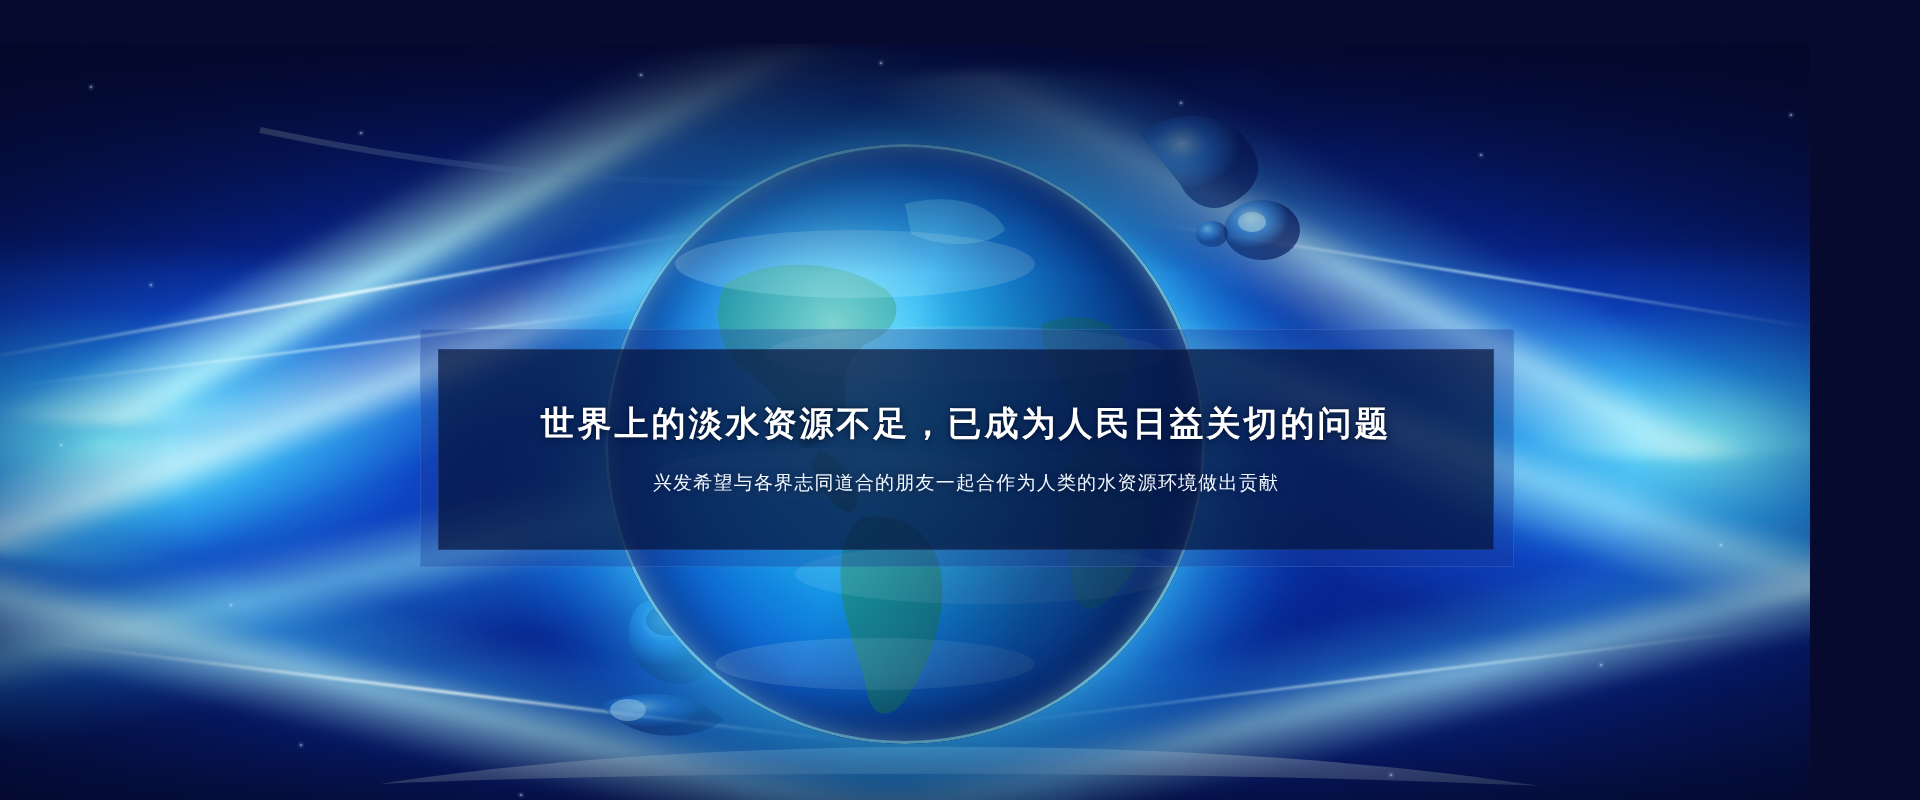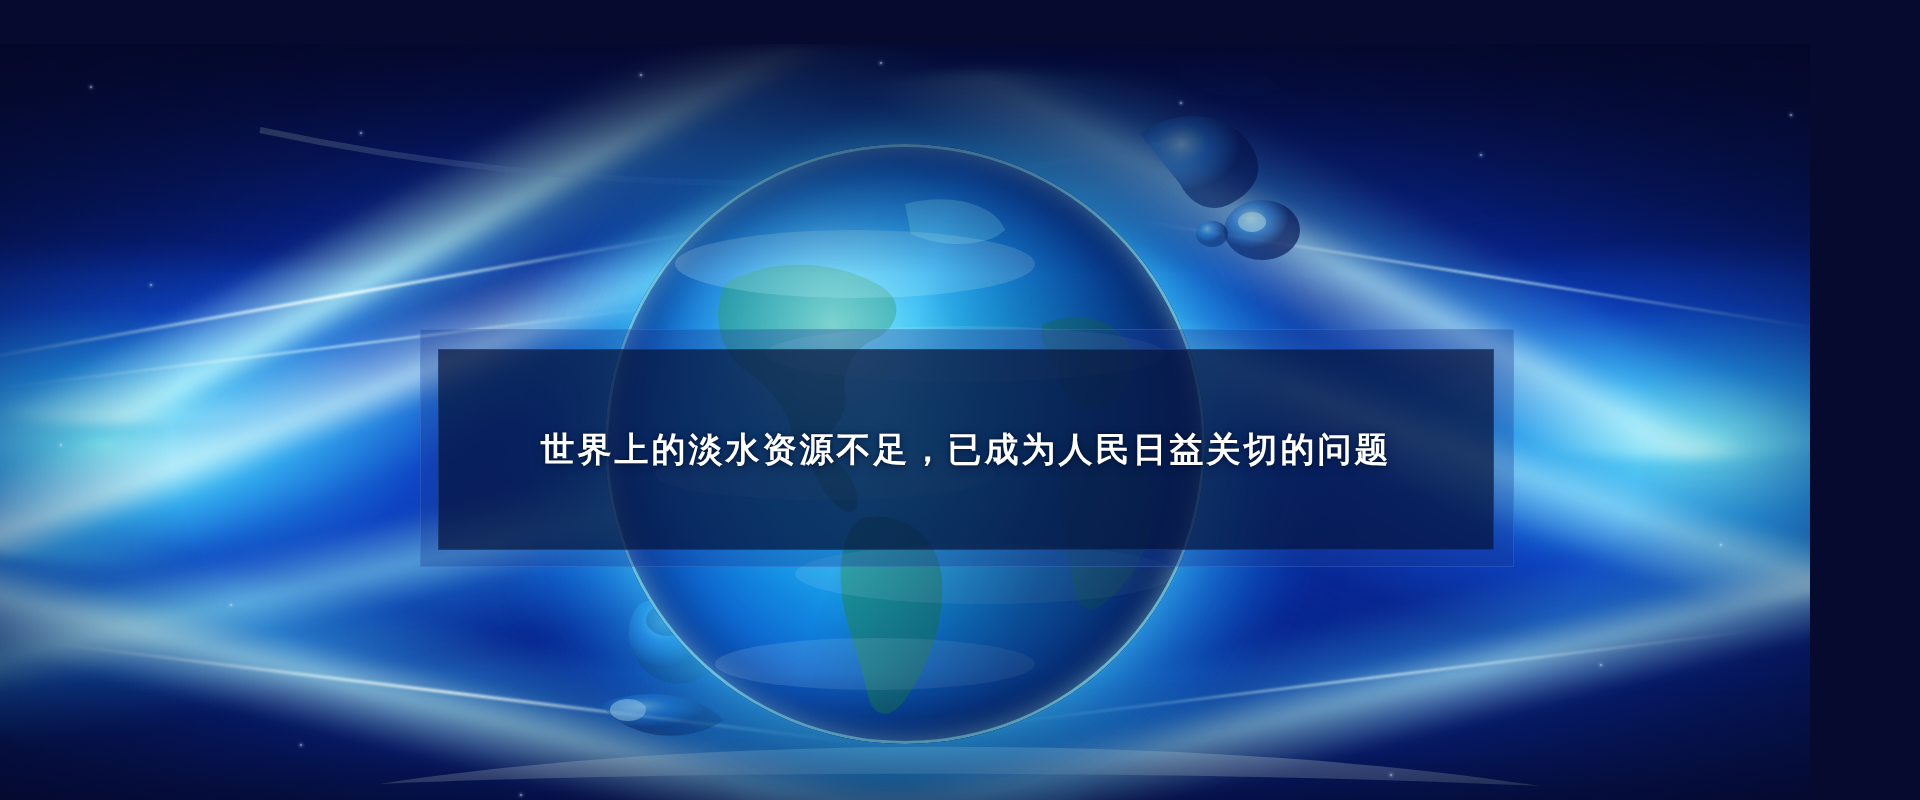--- a/index.html
+++ b/index.html
@@ -250,15 +250,16 @@
       <i style="left:1020px;top:760px"></i>
     <i style="left:520px;top:750px"></i>
       <i style="left:1390px;top:730px"></i>
     <i style="left:150px;top:240px"></i>
       <i style="left:1840px;top:180px"></i>
   </div>
 
   <div class="banner-outer"></div>
   <div class="banner-inner">
     <div class="headline">世界上的淡水资源不足，已成为人民日益关切的问题</div>
+    <div class="subline">兴发希望与各界志同道合的朋友一起合作为人类的水资源环境做出贡献</div>
   </div>
 
 </div>
 
 </body></html>

